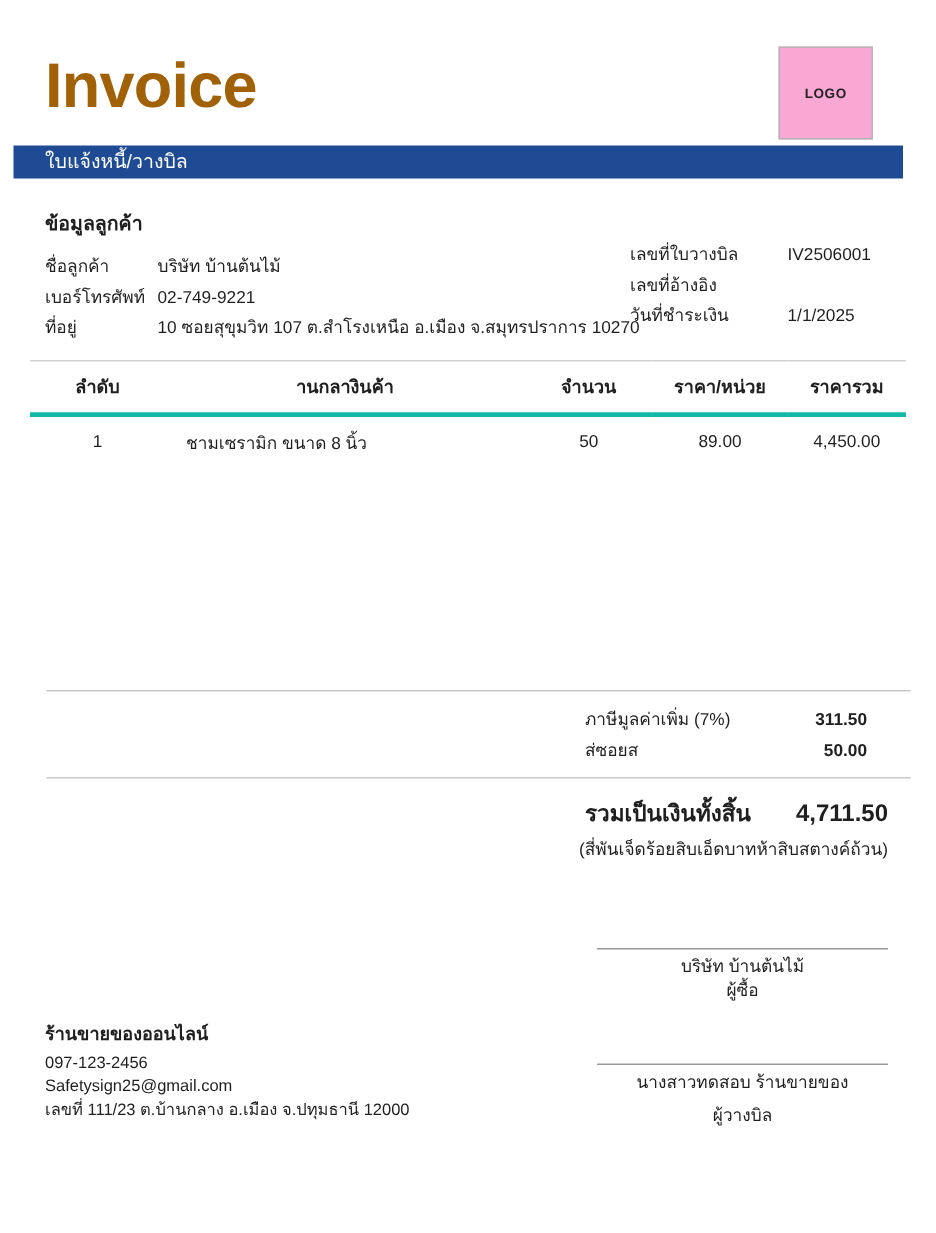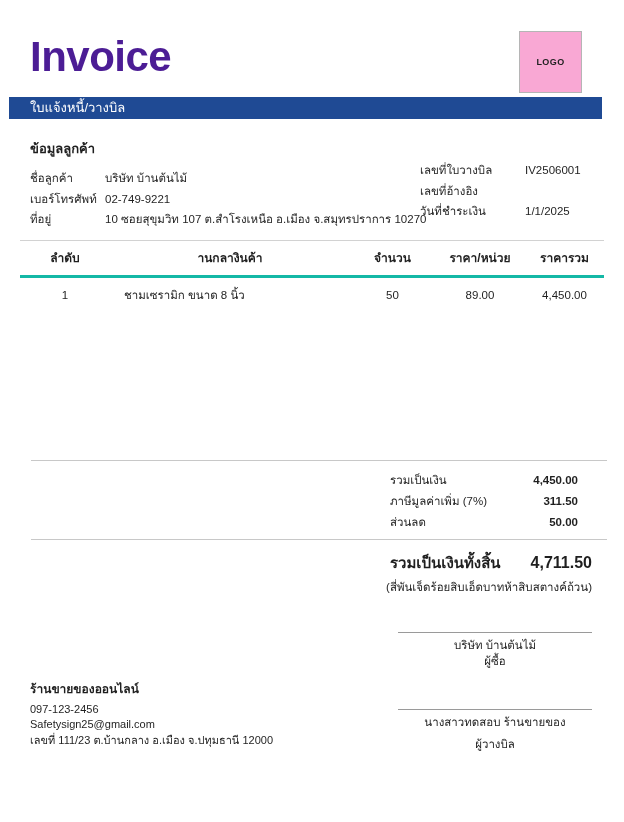--- a/index.html
+++ b/index.html
@@ -16,21 +16,21 @@
 
   
   .title {
     position: absolute;
     left: 30px;
     top: 34px;
     margin: 0;
     font-size: 42px;
     font-weight: 800;
     letter-spacing: -0.5px;
-    color: #4c1d95;
+    color: #a16207;
     line-height: 1.1;
   }
   .logo-box {
     position: absolute;
     left: 519px;
     top: 31px;
     width: 61px;
     height: 60px;
     border: 1px solid #b5b5b5;
     display: flex;
@@ -212,29 +212,25 @@
         <td class="desc">ชามเซรามิก ขนาด 8 นิ้ว</td>
         <td>50</td>
         <td>89.00</td>
         <td>4,450.00</td>
       </tr>
     </tbody>
   </table>
 
   <section class="totals">
     <div class="trow">
-      <span class="tl">รวมเป็นเงิน</span>
-      <span class="tv">4,450.00</span>
-    </div>
-    <div class="trow">
       <span class="tl">ภาษีมูลค่าเพิ่ม (7%)</span>
       <span class="tv">311.50</span>
     </div>
     <div class="trow">
-      <span class="tl">ส่วนลด</span>
+      <span class="tl">ส่ซอยส</span>
       <span class="tv">50.00</span>
     </div>
     <div class="totals-divider"></div>
     <div class="grand">
       <span class="gl">รวมเป็นเงินทั้งสิ้น</span>
       <span class="gv">4,711.50</span>
     </div>
     <div class="words">(สี่พันเจ็ดร้อยสิบเอ็ดบาทห้าสิบสตางค์ถ้วน)</div>
   </section>
 

